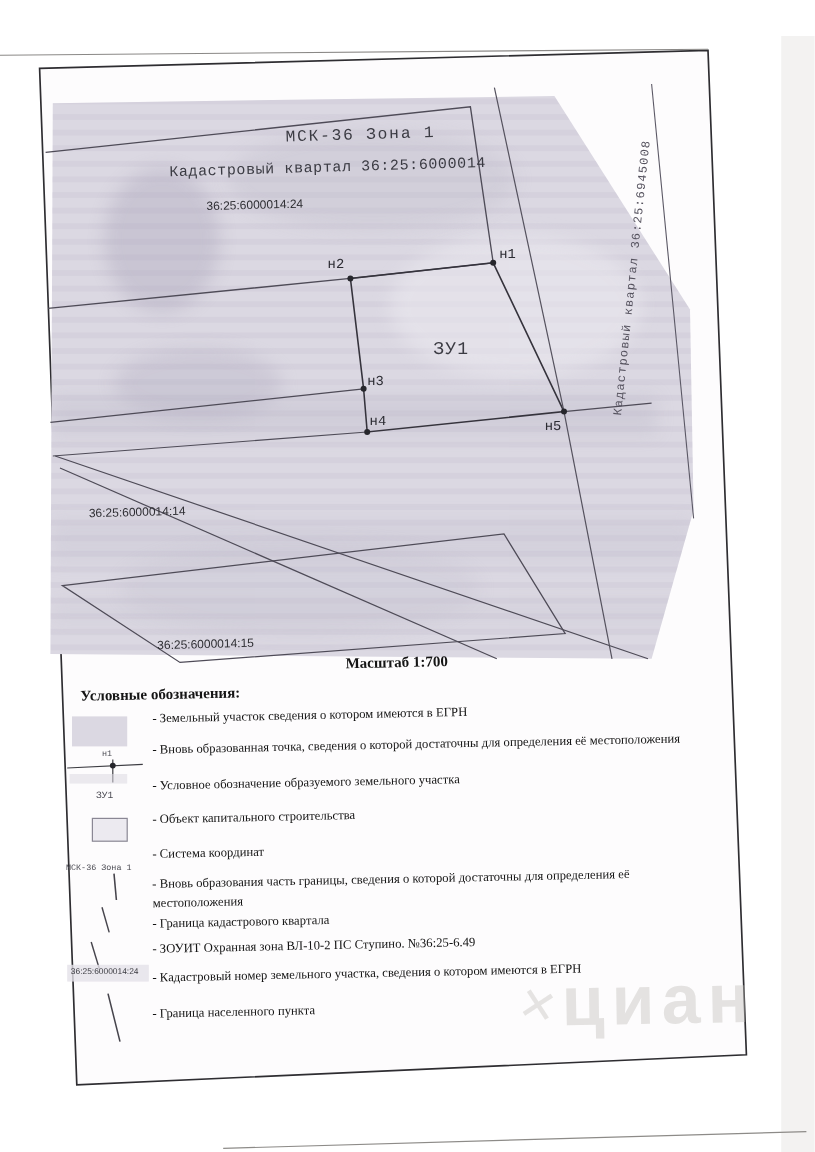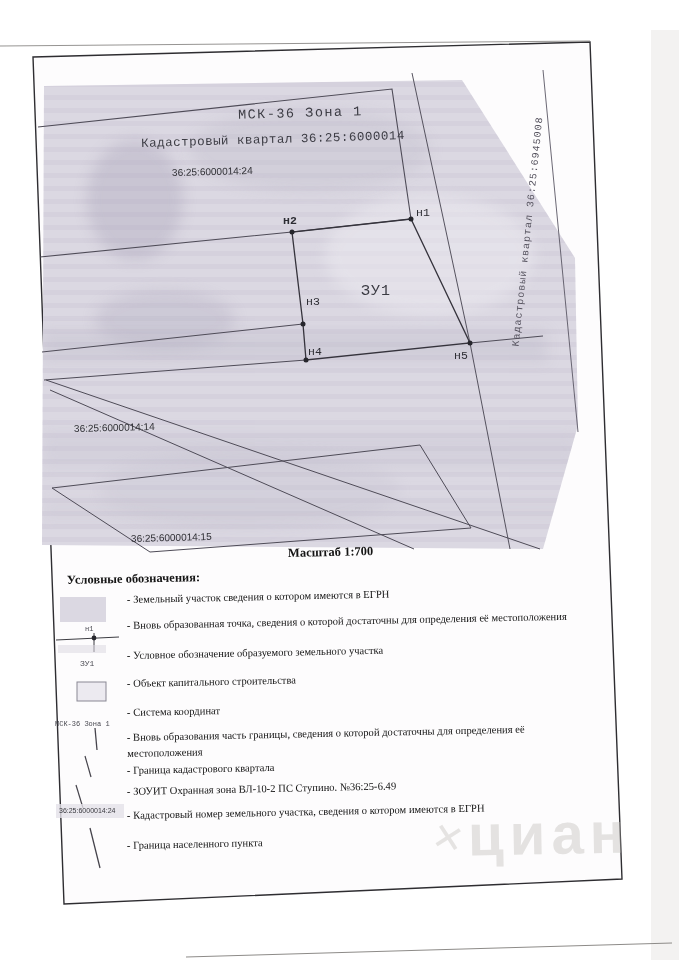--- a/index.html
+++ b/index.html
@@ -113,22 +113,22 @@
 
   <div class="abs mono map-title1">МСК-36 Зона 1</div>
   <div class="abs mono map-title2">Кадастровый квартал 36:25:6000014</div>
   <div class="abs sans lbl24">36:25:6000014:24</div>
   <div class="abs sans lbl14">36:25:6000014:14</div>
   <div class="abs sans lbl15">36:25:6000014:15</div>
   <div class="abs mono zu1">ЗУ1</div>
   <div class="abs mono vquarter">Кадастровый квартал 36:25:6945008</div>
 
   <div class="abs mono ptl" style="left:416px;top:206px;">н1</div>
-  <div class="abs mono ptl" style="left:283px;top:214px;font-weight:bold;">н2</div>
-  <div class="abs mono ptl" style="left:306px;top:295px;">н3</div>
+  <div class="abs mono ptl" style="left:273px;top:214px;">н2</div>
+  <div class="abs mono ptl" style="left:306px;top:312px;">н3</div>
   <div class="abs mono ptl" style="left:308px;top:345px;">н4</div>
   <div class="abs mono ptl" style="left:454px;top:349px;">н5</div>
 
   <div class="abs serif scale">Масштаб 1:700</div>
 
   <div class="abs serif leg-head">Условные обозначения:</div>
 
   <div class="abs serif leg-row" style="top:592px;">- Земельный участок сведения о котором имеются в ЕГРН</div>
   <div class="abs serif leg-row" style="top:618px;">- Вновь образованная точка, сведения о которой достаточны для определения её местоположения</div>
   <div class="abs serif leg-row" style="top:648px;">- Условное обозначение образуемого земельного участка</div>

